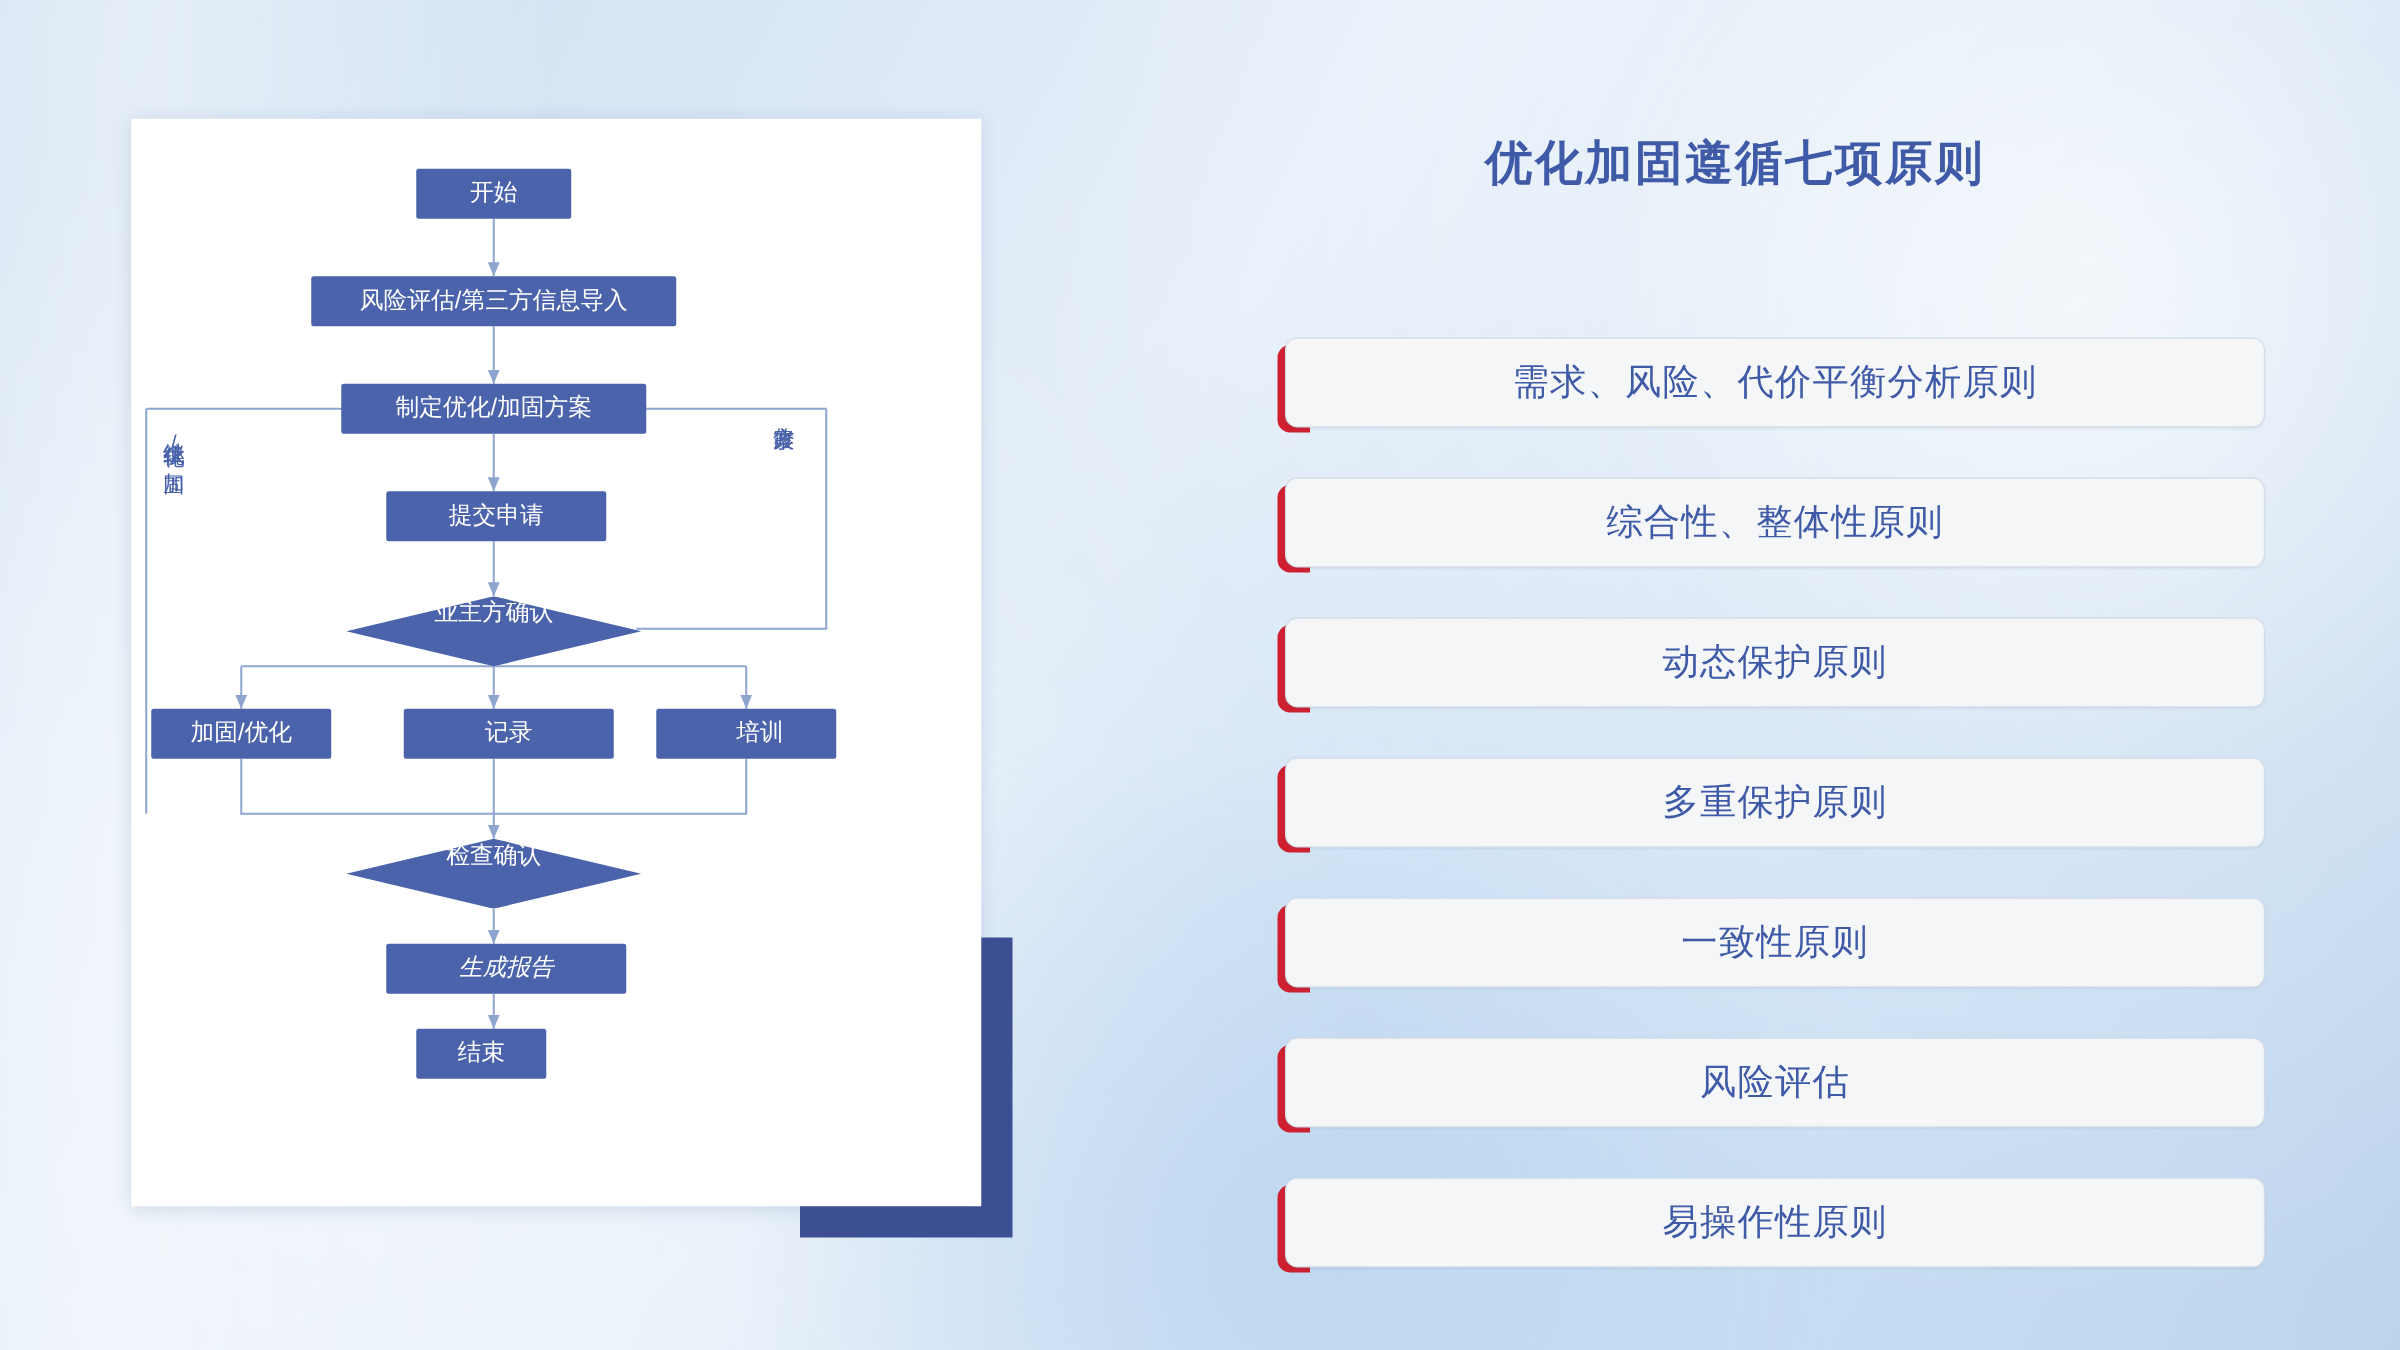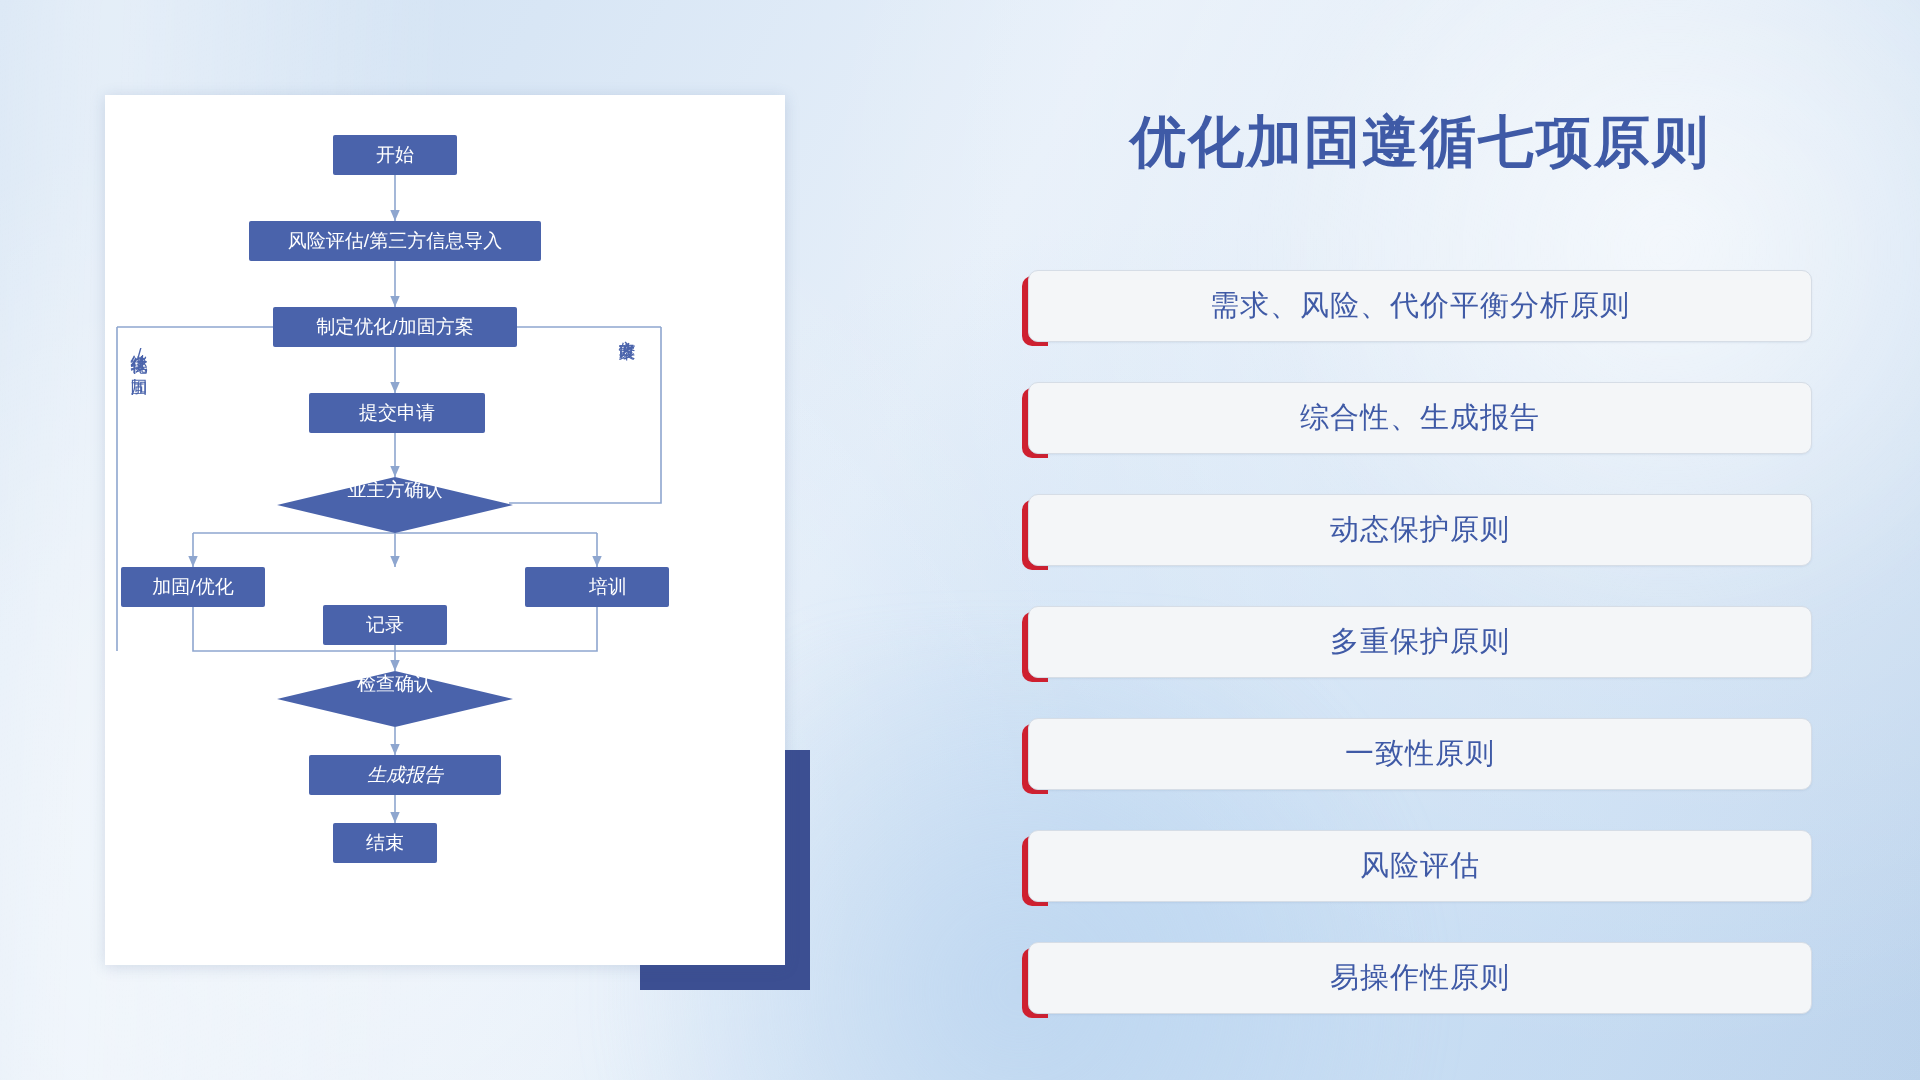--- a/index.html
+++ b/index.html
@@ -115,25 +115,25 @@
     position: absolute;
     left: 0; top: 0;
     width: 680px;
     height: 870px;
     pointer-events: none;
   }
 
   
   .right-title {
     position: absolute;
-    left: 1020px;
+    left: 988px;
     top: 105px;
     width: 800px;
     text-align: center;
-    font-size: 56px;
+    font-size: 38px;
     font-weight: bold;
     color: #3f5aa6;
     letter-spacing: 2px;
   }
   .principles {
     position: absolute;
     left: 1022px;
     top: 228px;
     width: 790px;
   }
@@ -252,21 +252,21 @@
 
       <div class="diamond-wrap" style="left:172px; top:382px; width:236px; height:56px;">
         <div class="dia"></div>
         <div class="dia-label">业主方确认</div>
       </div>
 
       <div class="node" style="left:16px; top:472px; width:144px;">
         <span>加固/优化</span>
       </div>
 
-      <div class="node" style="left:218px; top:472px; width:124px;margin-top:38px;">
+      <div class="node" style="left:218px; top:472px; width:168px;">
         <span>记录</span>
       </div>
 
       <div class="node" style="left:420px; top:472px; width:144px;padding-left:36px;">
         <span>培训</span>
       </div>
 
       <div class="diamond-wrap" style="left:172px; top:576px; width:236px; height:56px;">
         <div class="dia"></div>
         <div class="dia-label">检查确认</div>
@@ -298,21 +298,21 @@
     <div class="principle">
       <div class="accent"></div>
       <div class="pill">
         <span>需求、风险、代价平衡分析原则</span>
       </div>
     </div>
 
     <div class="principle">
       <div class="accent"></div>
       <div class="pill">
-        <span>综合性、生成报告</span>
+        <span>综合性、整体性原则</span>
       </div>
     </div>
 
     <div class="principle">
       <div class="accent"></div>
       <div class="pill">
         <span>动态保护原则</span>
       </div>
     </div>
 

